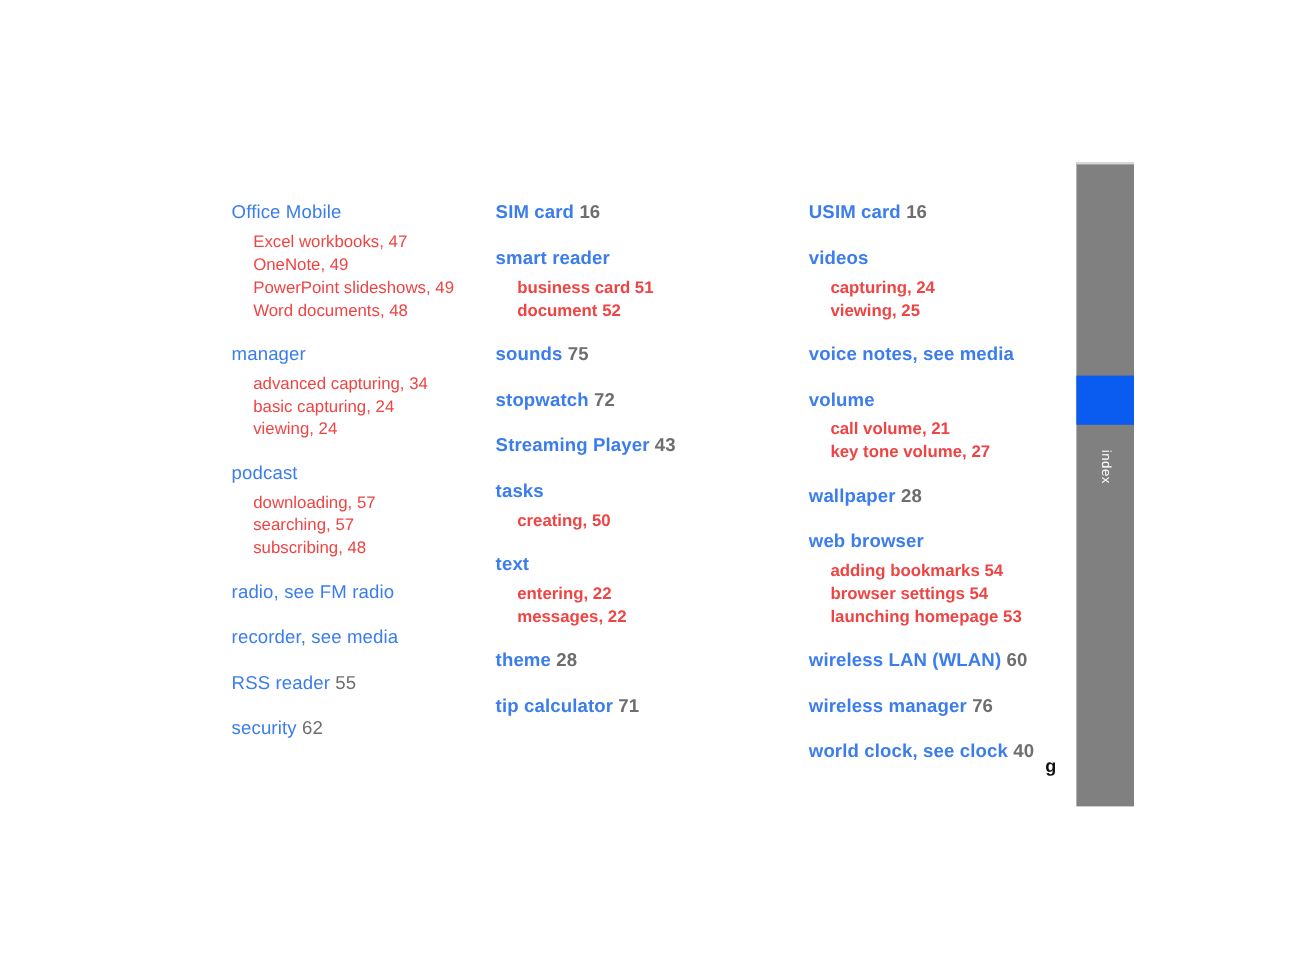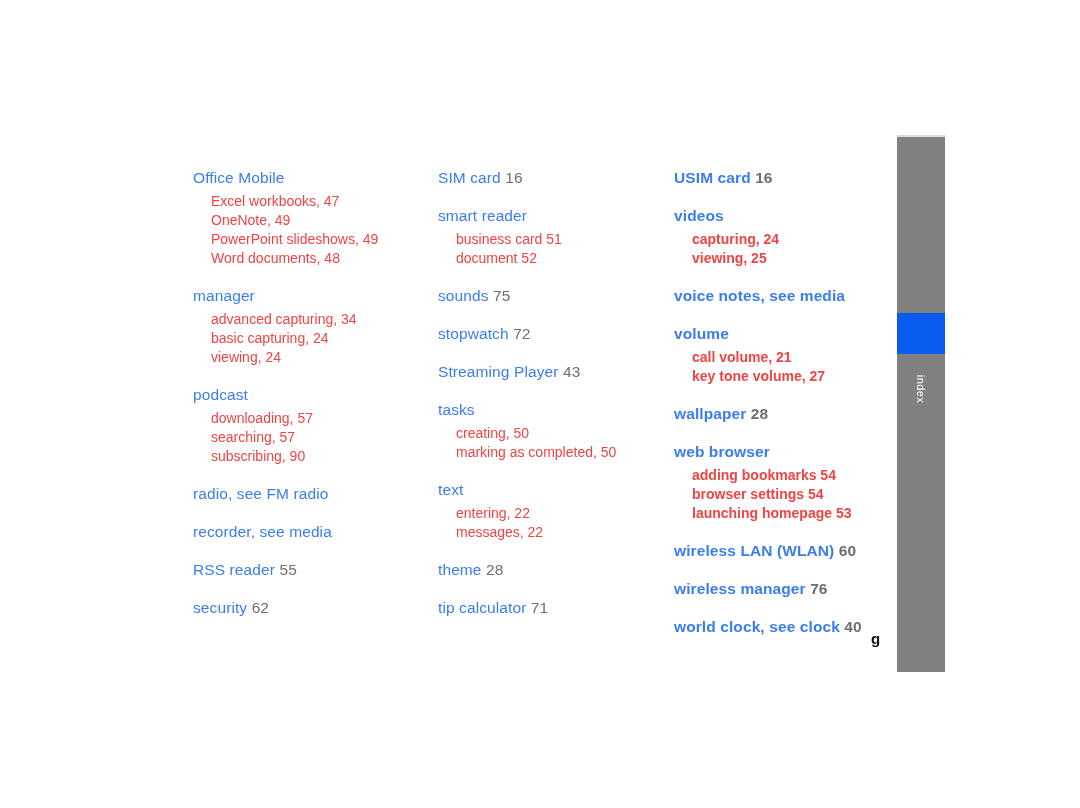--- a/index.html
+++ b/index.html
@@ -26,21 +26,21 @@
     background: #ffffff;
   }
 
   
   .column {
     position: absolute;
     top: 168px;
     width: 228px;
   }
   #column-1 { left: 193px; }
-  #column-2 { left: 438px; }
+  #column-2 { left: 413px; font-weight: bold; }
   #column-3 { left: 674px; font-weight: bold; }
 
   .entry-group {
     margin-bottom: 18px;
   }
   .entry-group:last-child { margin-bottom: 0; }
 
   .entry-heading {
     color: #3b7ded;
     font-size: 15.5px;
@@ -134,21 +134,21 @@
           <div class="sub-entry">advanced capturing, 34</div>
           <div class="sub-entry">basic capturing, 24</div>
           <div class="sub-entry">viewing, 24</div>
         </div>
       </div>
       <div class="entry-group">
         <div class="entry-heading"><span>podcast</span></div>
         <div class="sub-entries">
           <div class="sub-entry">downloading, 57</div>
           <div class="sub-entry">searching, 57</div>
-          <div class="sub-entry">subscribing, 90</div>
+          <div class="sub-entry">subscribing, 48</div>
         </div>
       </div>
       <div class="entry-group">
         <div class="entry-heading"><span>radio, see FM radio</span></div>
       </div>
       <div class="entry-group">
         <div class="entry-heading"><span>recorder, see media</span></div>
       </div>
       <div class="entry-group">
         <div class="entry-heading"><span>RSS reader</span> <span class="page-num">55</span></div>
@@ -174,21 +174,20 @@
       <div class="entry-group">
         <div class="entry-heading"><span>stopwatch</span> <span class="page-num">72</span></div>
       </div>
       <div class="entry-group">
         <div class="entry-heading"><span>Streaming Player</span> <span class="page-num">43</span></div>
       </div>
       <div class="entry-group">
         <div class="entry-heading"><span>tasks</span></div>
         <div class="sub-entries">
           <div class="sub-entry">creating, 50</div>
-          <div class="sub-entry">marking as completed, 50</div>
         </div>
       </div>
       <div class="entry-group">
         <div class="entry-heading"><span>text</span></div>
         <div class="sub-entries">
           <div class="sub-entry">entering, 22</div>
           <div class="sub-entry">messages, 22</div>
         </div>
       </div>
       <div class="entry-group">

